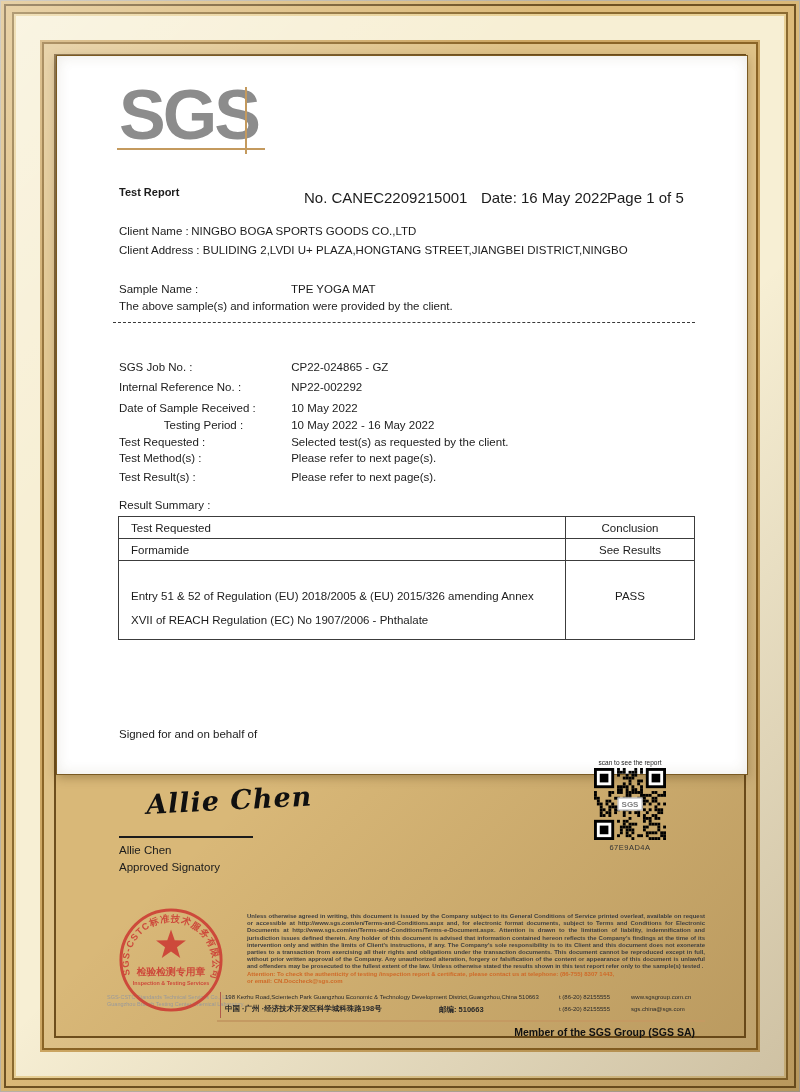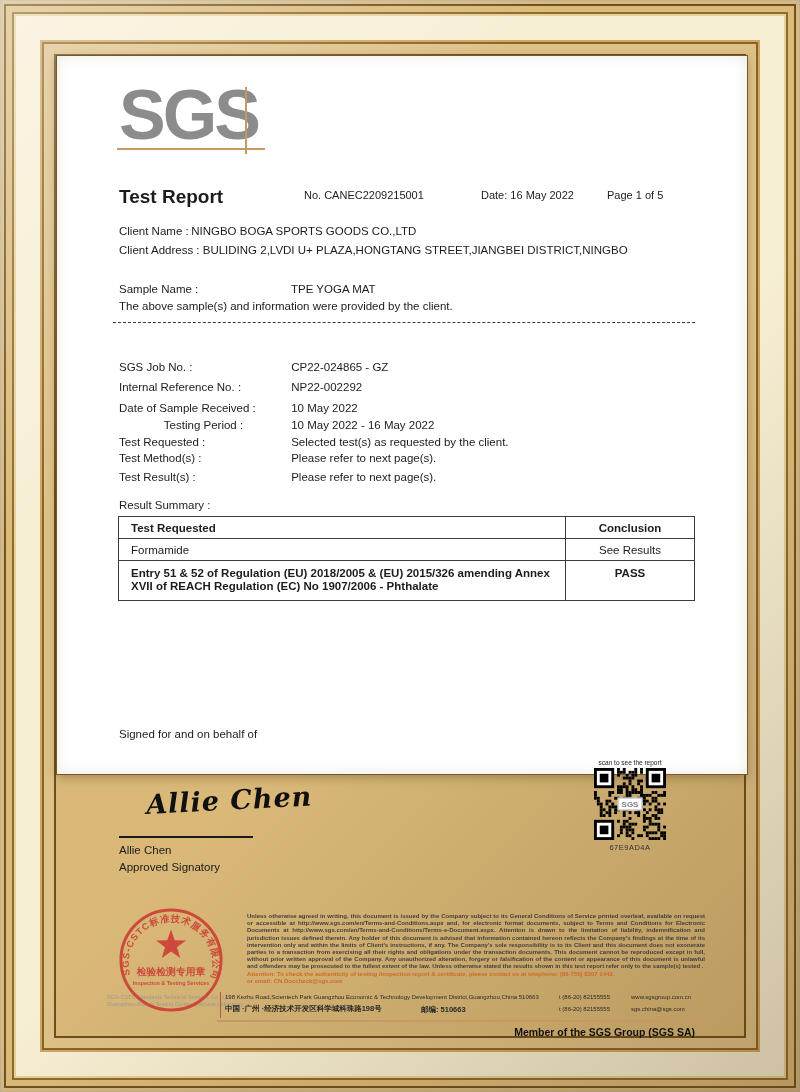--- a/index.html
+++ b/index.html
@@ -25,37 +25,37 @@
   
   .page{position:absolute;left:57px;top:56px;width:690px;height:718px;background:#ffffff;
         box-shadow:0 0 0 1px #7a5a22, 0 3px 10px rgba(60,40,5,.35), inset 0 0 14px rgba(90,70,30,.12);
         color:#1c1c1c;}
   .abs{position:absolute;}
 
   .logo{font-weight:bold;color:#8c8c8c;font-size:70px;line-height:62px;letter-spacing:-3px;}
   .gold-hline{background:#c49a5e;height:2px;}
   .gold-vline{background:#c49a5e;width:2px;}
 
-  .title{font-size:19px;font-weight:bold;}
-  .h-meta{font-size:11px;}
+  .title{font-size:11px;font-weight:bold;}
+  .h-meta{font-size:15px;}
 
   .row{font-size:11.5px;white-space:nowrap;}
   .row .lab{display:inline-block;}
   .lab-w-client{width:69px;}
   .lab-w-info{width:169px;}
 
   .dashes{border-top:1.5px dashed #3a3a3a;height:0;}
 
   .result-label{font-size:11.5px;}
   table.summary{border-collapse:collapse;width:577px;font-size:11.5px;}
   table.summary th,table.summary td{border:1px solid #3c3c3c;}
-  table.summary th{font-weight:bold;text-align:left;padding:5px 12px 4px 12px;}
+  table.summary th{font-weight:normal;text-align:left;padding:5px 12px 4px 12px;}
   table.summary th.c,table.summary td.c{text-align:center;width:120px;vertical-align:top;padding:5px 4px 4px 4px;}
   table.summary td{padding:4px 12px 4px 12px;}
-  table.summary tr.r2 td{padding-top:6px;padding-bottom:7px;line-height:13px;font-weight:bold;}
+  table.summary tr.r2 td{padding-top:23px;padding-bottom:7px;line-height:24px;}
 
   .sig-script{font-size:27px;font-style:italic;font-weight:600;letter-spacing:1px;color:#101010;
               transform:rotate(-3deg);transform-origin:left bottom;font-family:"DejaVu Serif","Liberation Serif",serif;}
   .sig-line{background:#1b1b1b;height:2px;}
 
   .qr-caption{font-size:6.5px;text-align:center;color:#222;}
   .qr-code-text{font-size:7.5px;text-align:center;color:#333;letter-spacing:.5px;}
   .qr-box{position:relative;}
   .qr-center{position:absolute;left:50%;top:50%;transform:translate(-50%,-50%);
              background:#fff;color:#7e7e7e;font-weight:bold;font-size:8px;padding:1px 3px;border:1px solid #aaa;}
@@ -394,20 +394,20 @@
       <polygon fill="#cc3b33" points="55,24 58.8,34.8 70.2,35.1 61.1,42 64.4,52.9 55,46.4 45.6,52.9 48.9,42 39.8,35.1 51.2,34.8"></polygon>
       <text x="55" y="70" text-anchor="middle" font-size="10" font-weight="bold" fill="#cc3b33">检验检测专用章</text>
       <text x="55" y="80" text-anchor="middle" font-size="5.5" font-weight="bold" fill="#cc3b33">Inspection &amp; Testing Services</text>
     </svg>
 
     <div class="abs foot-vrule" style="left:163px;top:936px;height:26px;"></div>
     <div class="abs foot" style="left:168px;top:938px;">198 Kezhu Road,Scientech Park Guangzhou Economic &amp; Technology Development District,Guangzhou,China 510663</div>
     <div class="abs foot" style="left:502px;top:938px;">t (86-20) 82155555</div>
     <div class="abs foot" style="left:574px;top:938px;">www.sgsgroup.com.cn</div>
     <div class="abs foot foot-cn" style="left:168px;top:948px;">中国 ·广州 ·经济技术开发区科学城科珠路198号</div>
-    <div class="abs foot foot-cn" style="left:364px;top:949px;">邮编: 510663</div>
+    <div class="abs foot foot-cn" style="left:382px;top:949px;">邮编: 510663</div>
     <div class="abs foot" style="left:502px;top:950px;">t (86-20) 82155555</div>
     <div class="abs foot" style="left:574px;top:950px;">sgs.china@sgs.com</div>
     <div class="abs foot-rule" style="left:160px;top:964px;width:488px;"></div>
     <div class="abs member" style="left:398px;top:970px;width:240px;">Member of the SGS Group (SGS SA)</div>
 
   </div>
 </div>
 
 </body></html>

